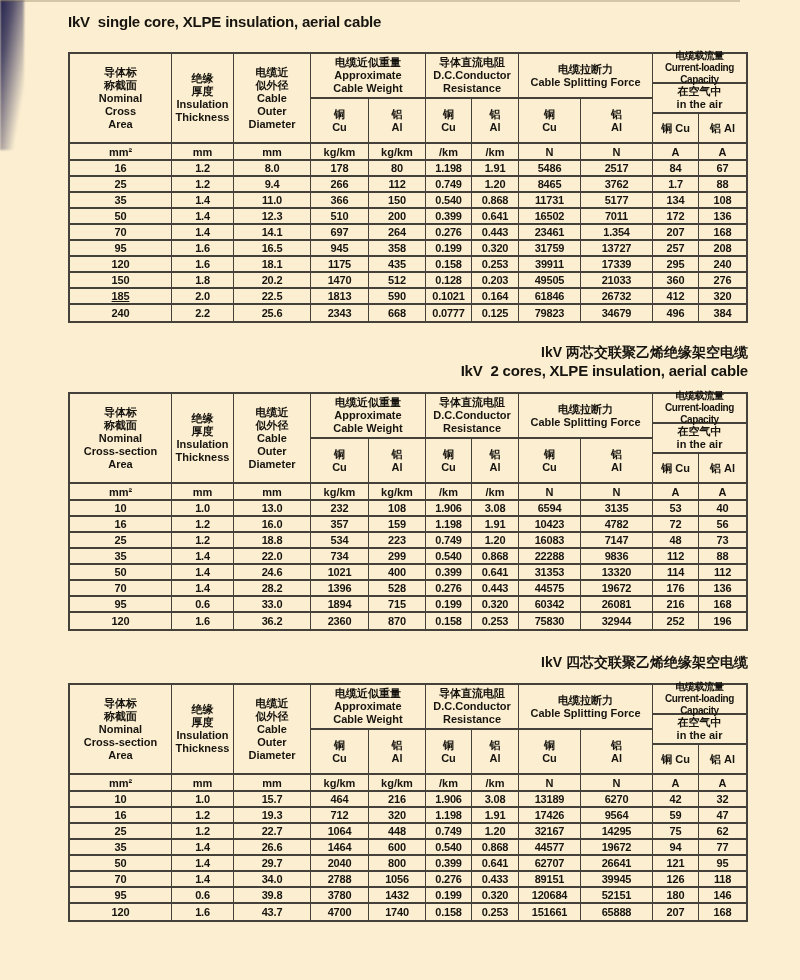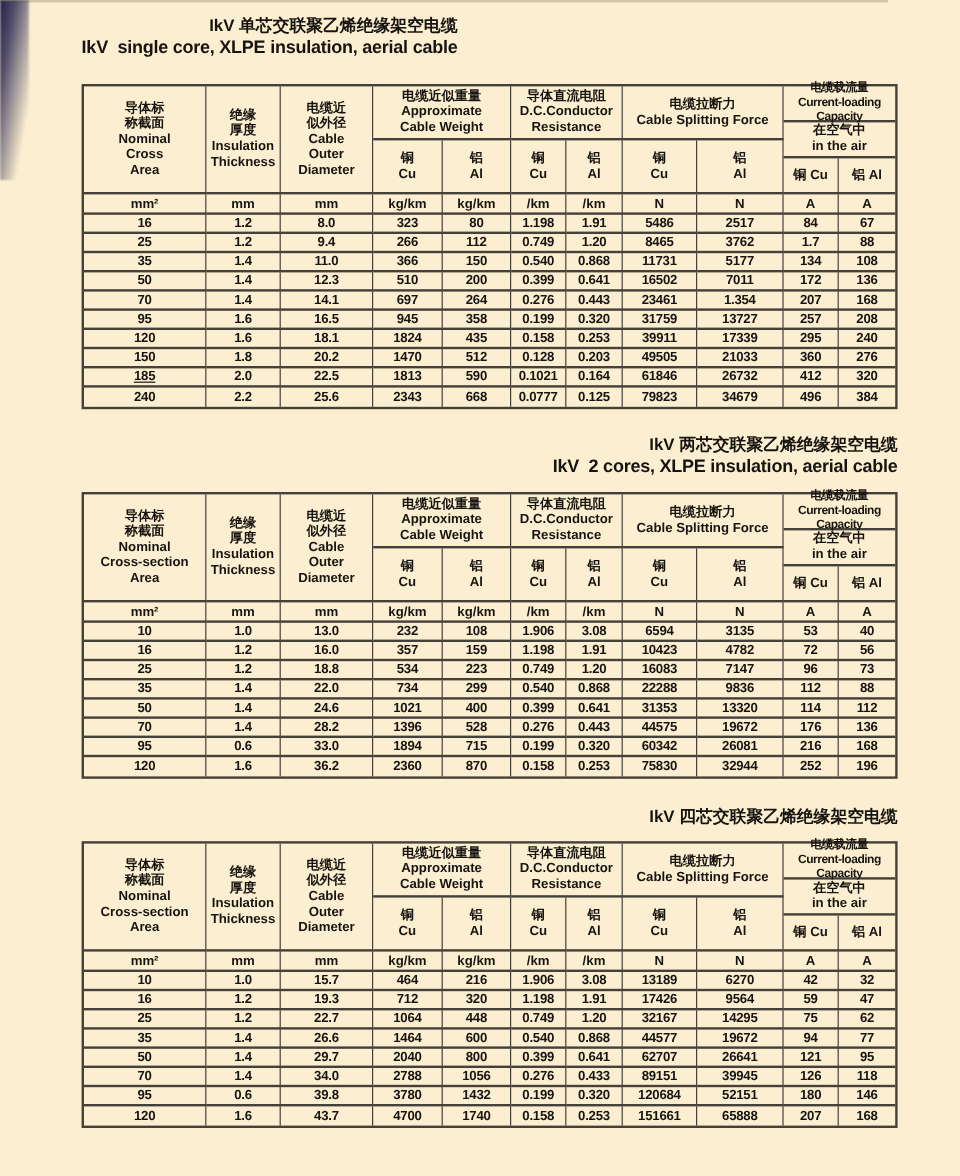--- a/index.html
+++ b/index.html
@@ -66,21 +66,20 @@
 <body>
 
 <div class="page">
   <div class="scan-edge"></div>
   <div class="top-edge"></div>
 
   <div class="content">
 
     <div class="page-header">
       <div class="head-right">
-        <div class="t-cn">IkV 单芯交联聚乙烯绝缘架空电缆</div>
         <div class="t-en">IkV  single core, XLPE insulation, aerial cable</div>
       </div>
     </div>
 
     <div class="tbl tbl-1" id="tbl0" style="grid-template-columns: 102px 62px 77px 58px 57px 46px 47px 62px 72px 46px 47px; grid-template-rows: 30px 15px 15px 30px 17px repeat(10, 16px);">
         <div class="cell hdr" style="grid-area: 1 / 1 / 5 / 2;">导体标
 称截面
 Nominal
 Cross
 Area</div>
@@ -126,21 +125,21 @@
         <div class="cell unit" style="grid-area: 5 / 5 / 6 / 6;">kg/km</div>
         <div class="cell unit" style="grid-area: 5 / 6 / 6 / 7;">/km</div>
         <div class="cell unit" style="grid-area: 5 / 7 / 6 / 8;">/km</div>
         <div class="cell unit" style="grid-area: 5 / 8 / 6 / 9;">N</div>
         <div class="cell unit" style="grid-area: 5 / 9 / 6 / 10;">N</div>
         <div class="cell unit" style="grid-area: 5 / 10 / 6 / 11;">A</div>
         <div class="cell unit lastcol" style="grid-area: 5 / 11 / 6 / 12;">A</div>
         <div class="cell data" style="grid-area: 6 / 1 / 7 / 2;">16</div>
         <div class="cell data" style="grid-area: 6 / 2 / 7 / 3;">1.2</div>
         <div class="cell data" style="grid-area: 6 / 3 / 7 / 4;">8.0</div>
-        <div class="cell data" style="grid-area: 6 / 4 / 7 / 5;">323</div>
+        <div class="cell data" style="grid-area: 6 / 4 / 7 / 5;">178</div>
         <div class="cell data" style="grid-area: 6 / 5 / 7 / 6;">80</div>
         <div class="cell data" style="grid-area: 6 / 6 / 7 / 7;">1.198</div>
         <div class="cell data" style="grid-area: 6 / 7 / 7 / 8;">1.91</div>
         <div class="cell data" style="grid-area: 6 / 8 / 7 / 9;">5486</div>
         <div class="cell data" style="grid-area: 6 / 9 / 7 / 10;">2517</div>
         <div class="cell data" style="grid-area: 6 / 10 / 7 / 11;">84</div>
         <div class="cell data lastcol" style="grid-area: 6 / 11 / 7 / 12;">67</div>
         <div class="cell data" style="grid-area: 7 / 1 / 8 / 2;">25</div>
         <div class="cell data" style="grid-area: 7 / 2 / 8 / 3;">1.2</div>
         <div class="cell data" style="grid-area: 7 / 3 / 8 / 4;">9.4</div>
@@ -192,21 +191,21 @@
         <div class="cell data" style="grid-area: 11 / 5 / 12 / 6;">358</div>
         <div class="cell data" style="grid-area: 11 / 6 / 12 / 7;">0.199</div>
         <div class="cell data" style="grid-area: 11 / 7 / 12 / 8;">0.320</div>
         <div class="cell data" style="grid-area: 11 / 8 / 12 / 9;">31759</div>
         <div class="cell data" style="grid-area: 11 / 9 / 12 / 10;">13727</div>
         <div class="cell data" style="grid-area: 11 / 10 / 12 / 11;">257</div>
         <div class="cell data lastcol" style="grid-area: 11 / 11 / 12 / 12;">208</div>
         <div class="cell data" style="grid-area: 12 / 1 / 13 / 2;">120</div>
         <div class="cell data" style="grid-area: 12 / 2 / 13 / 3;">1.6</div>
         <div class="cell data" style="grid-area: 12 / 3 / 13 / 4;">18.1</div>
-        <div class="cell data" style="grid-area: 12 / 4 / 13 / 5;">1824</div>
+        <div class="cell data" style="grid-area: 12 / 4 / 13 / 5;">1175</div>
         <div class="cell data" style="grid-area: 12 / 5 / 13 / 6;">435</div>
         <div class="cell data" style="grid-area: 12 / 6 / 13 / 7;">0.158</div>
         <div class="cell data" style="grid-area: 12 / 7 / 13 / 8;">0.253</div>
         <div class="cell data" style="grid-area: 12 / 8 / 13 / 9;">39911</div>
         <div class="cell data" style="grid-area: 12 / 9 / 13 / 10;">17339</div>
         <div class="cell data" style="grid-area: 12 / 10 / 13 / 11;">295</div>
         <div class="cell data lastcol" style="grid-area: 12 / 11 / 13 / 12;">240</div>
         <div class="cell data" style="grid-area: 13 / 1 / 14 / 2;">150</div>
         <div class="cell data" style="grid-area: 13 / 2 / 14 / 3;">1.8</div>
         <div class="cell data" style="grid-area: 13 / 3 / 14 / 4;">20.2</div>
@@ -322,21 +321,21 @@
         <div class="cell data lastcol" style="grid-area: 7 / 11 / 8 / 12;">56</div>
         <div class="cell data" style="grid-area: 8 / 1 / 9 / 2;">25</div>
         <div class="cell data" style="grid-area: 8 / 2 / 9 / 3;">1.2</div>
         <div class="cell data" style="grid-area: 8 / 3 / 9 / 4;">18.8</div>
         <div class="cell data" style="grid-area: 8 / 4 / 9 / 5;">534</div>
         <div class="cell data" style="grid-area: 8 / 5 / 9 / 6;">223</div>
         <div class="cell data" style="grid-area: 8 / 6 / 9 / 7;">0.749</div>
         <div class="cell data" style="grid-area: 8 / 7 / 9 / 8;">1.20</div>
         <div class="cell data" style="grid-area: 8 / 8 / 9 / 9;">16083</div>
         <div class="cell data" style="grid-area: 8 / 9 / 9 / 10;">7147</div>
-        <div class="cell data" style="grid-area: 8 / 10 / 9 / 11;">96</div>
+        <div class="cell data" style="grid-area: 8 / 10 / 9 / 11;">48</div>
         <div class="cell data lastcol" style="grid-area: 8 / 11 / 9 / 12;">73</div>
         <div class="cell data" style="grid-area: 9 / 1 / 10 / 2;">35</div>
         <div class="cell data" style="grid-area: 9 / 2 / 10 / 3;">1.4</div>
         <div class="cell data" style="grid-area: 9 / 3 / 10 / 4;">22.0</div>
         <div class="cell data" style="grid-area: 9 / 4 / 10 / 5;">734</div>
         <div class="cell data" style="grid-area: 9 / 5 / 10 / 6;">299</div>
         <div class="cell data" style="grid-area: 9 / 6 / 10 / 7;">0.540</div>
         <div class="cell data" style="grid-area: 9 / 7 / 10 / 8;">0.868</div>
         <div class="cell data" style="grid-area: 9 / 8 / 10 / 9;">22288</div>
         <div class="cell data" style="grid-area: 9 / 9 / 10 / 10;">9836</div>

